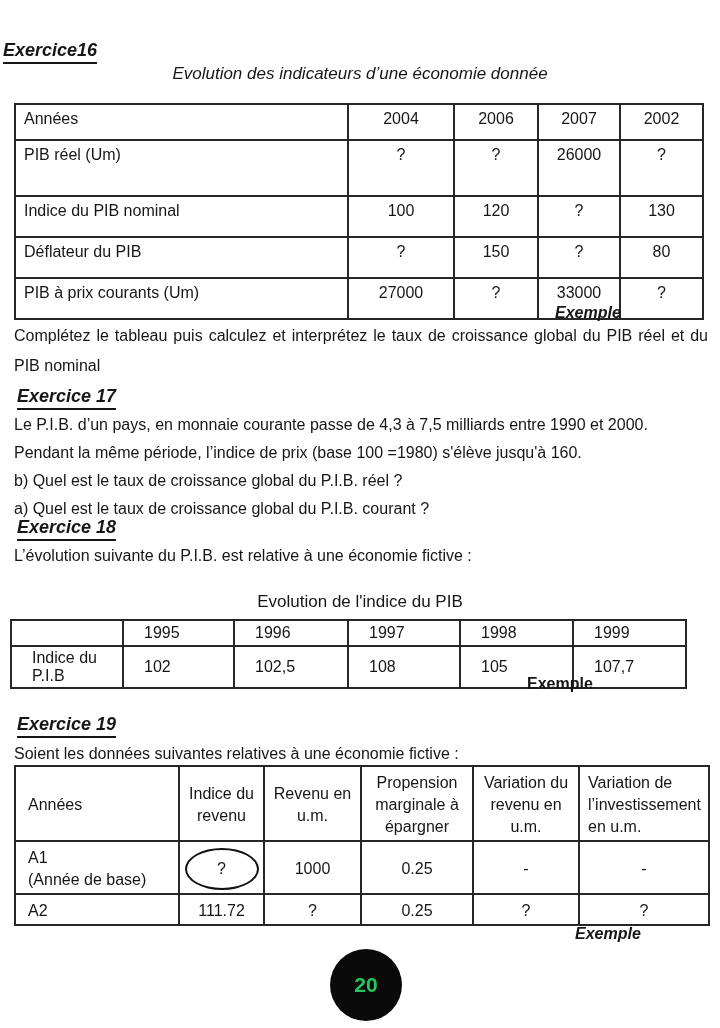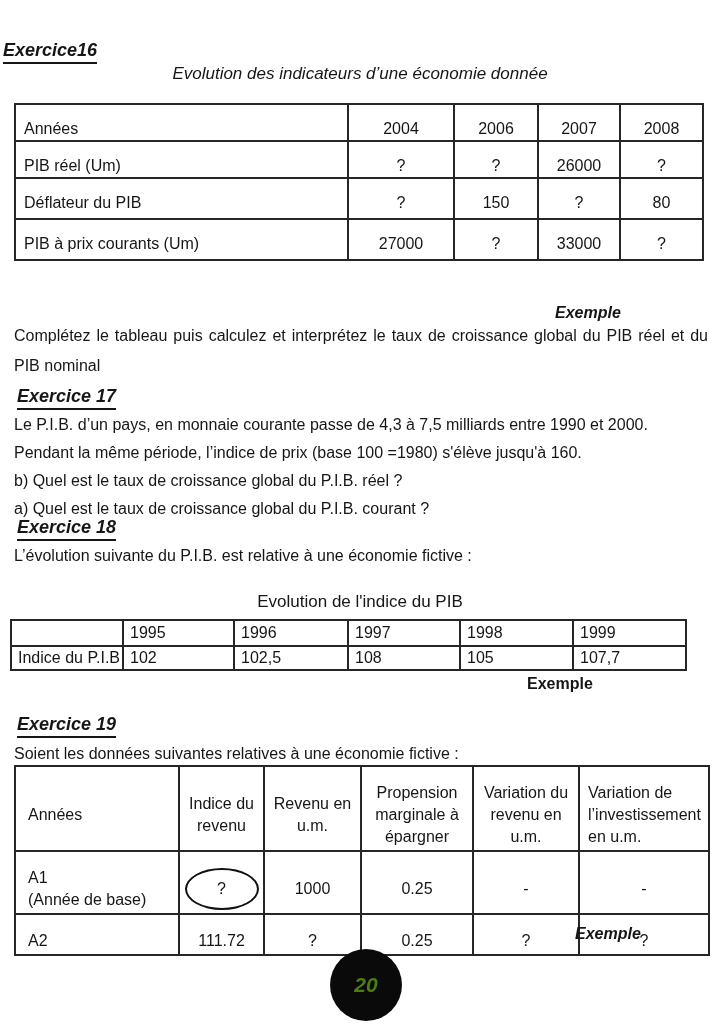--- a/index.html
+++ b/index.html
@@ -12,24 +12,24 @@
   .abs { position:absolute; }
   .heading {
     font-size:18px; font-weight:bold; font-style:italic;
     border-bottom:2px solid #161616; padding-bottom:1px; display:inline-block;
   }
   .bodytext { font-size:16px; }
   .caption { font-size:16px; font-weight:bold; }
   .italic { font-style:italic; }
   .center { width:720px; text-align:center; left:0; }
   table { border-collapse:collapse; table-layout:fixed; font-size:16px; color:#161616; }
-  td { border:2px solid #262626; vertical-align:top; padding:15px 4px 2px 4px; overflow:hidden; }
+  td { border:2px solid #262626; vertical-align:top; padding:5px 4px 2px 4px; overflow:hidden; }
   .tl { text-align:left; padding-left:8px; }
   .tc { text-align:center; }
-  #table2 td { padding:2px 2px 2px 6px; vertical-align:middle; }
+  #table2 td { padding:2px 2px 2px 20px; vertical-align:middle; }
   #table3 td { vertical-align:middle; line-height:22px; }
   #table3 .hl { padding-left:12px; text-align:left; }
   .oval {
     width:74px; height:42px; border:2.5px solid #111; border-radius:50%;
     margin:0 auto; display:flex; align-items:center; justify-content:center;
     font-size:16px;
   }
   .a1label { line-height:21px; }
   #page-circle {
     position:absolute; left:330px; top:949px; width:72px; height:72px;
@@ -55,28 +55,35 @@
         <col style="width:84px">
       <col style="width:82px">
         <col style="width:83px">
     </colgroup>
     <tbody>
         <tr style="height:36px">
       <td class="tl">Années</td>
       <td class="tc">2004</td>
       <td class="tc">2006</td>
       <td class="tc">2007</td>
-      <td class="tc">2008</td>
-    </tr>
-    <tr style="height:28px">
+      <td class="tc">2002</td>
+    </tr>
+    <tr style="height:56px">
       <td class="tl">PIB réel (Um)</td>
       <td class="tc">?</td>
       <td class="tc">?</td>
       <td class="tc">26000</td>
       <td class="tc">?</td>
+    </tr>
+    <tr style="height:41px">
+      <td class="tl">Indice du PIB nominal</td>
+      <td class="tc">100</td>
+      <td class="tc">120</td>
+      <td class="tc">?</td>
+      <td class="tc">130</td>
     </tr>
     <tr style="height:41px">
       <td class="tl">Déflateur du PIB</td>
       <td class="tc">?</td>
       <td class="tc">150</td>
       <td class="tc">?</td>
       <td class="tc">80</td>
     </tr>
     <tr style="height:41px">
       <td class="tl">PIB à prix courants (Um)</td>
@@ -184,17 +191,17 @@
       <td class="tc">?</td>
       <td class="tc">0.25</td>
       <td class="tc">?</td>
       <td class="tc">?</td>
     </tr>
   </tbody>
     </table>
 
   <div class="abs caption italic" style="left:575px; top:925px;">Exemple</div>
 
-  <div id="page-circle" style="background: rgb(10, 10, 10); color: #4d7c0f; font-style: italic;">
+  <div id="page-circle" style="background: rgb(10, 10, 10); color: #22c55e;">
     <span>20</span>
   </div>
 
 </div>
 
 </body></html>

